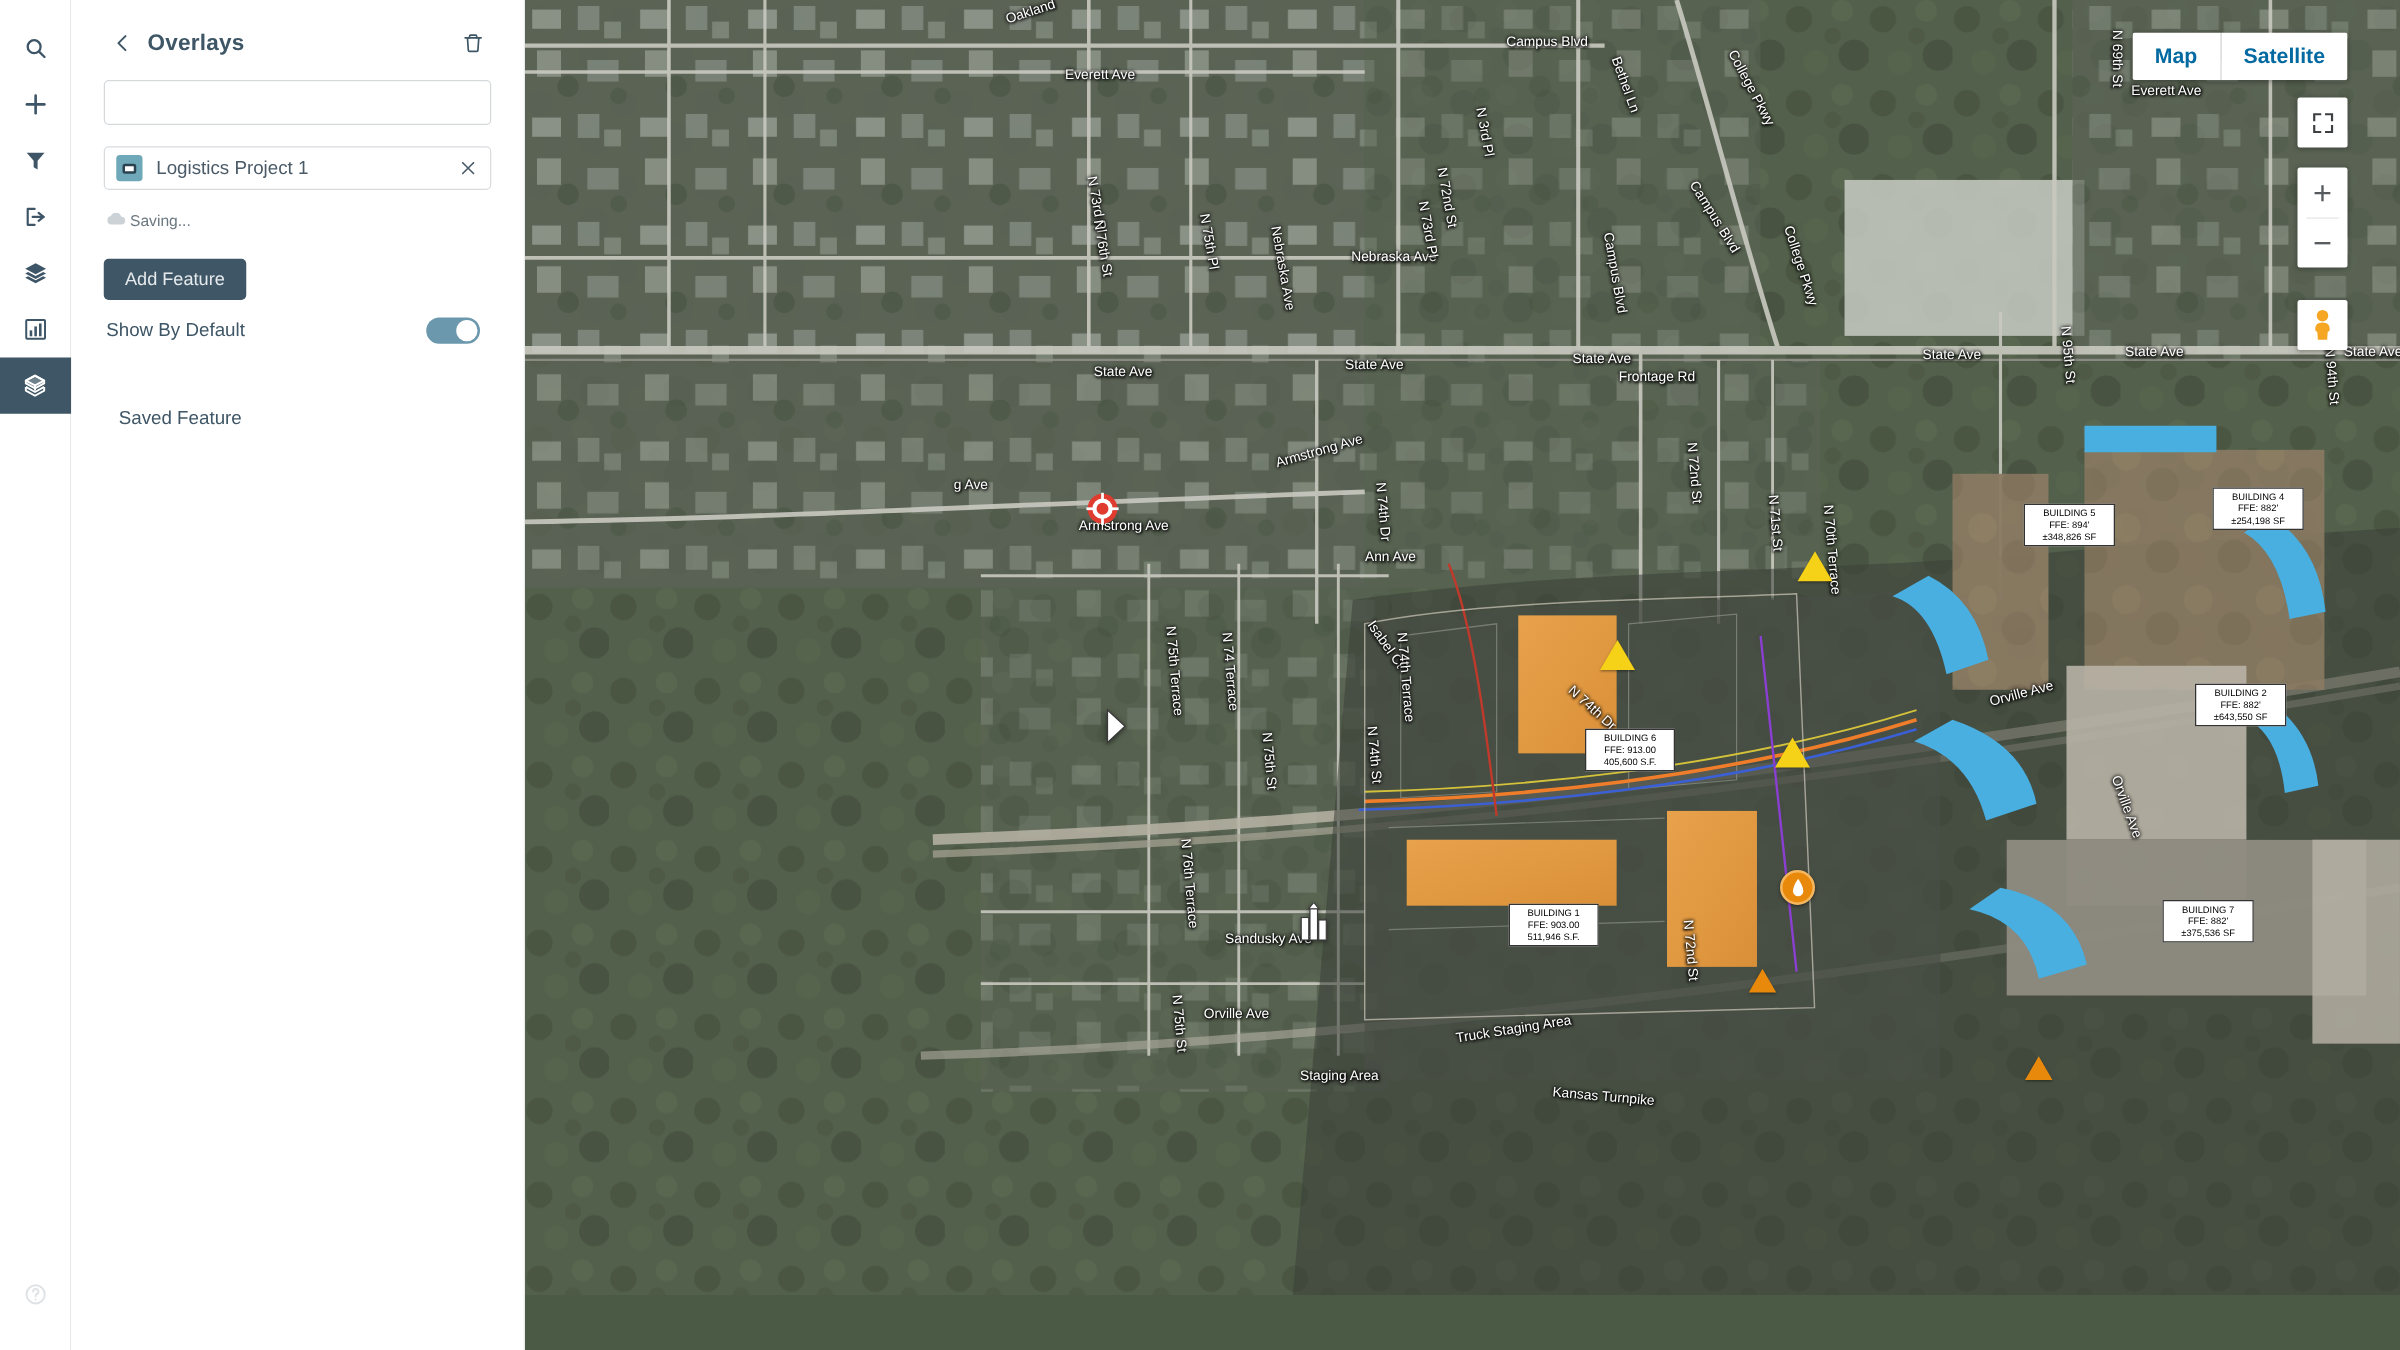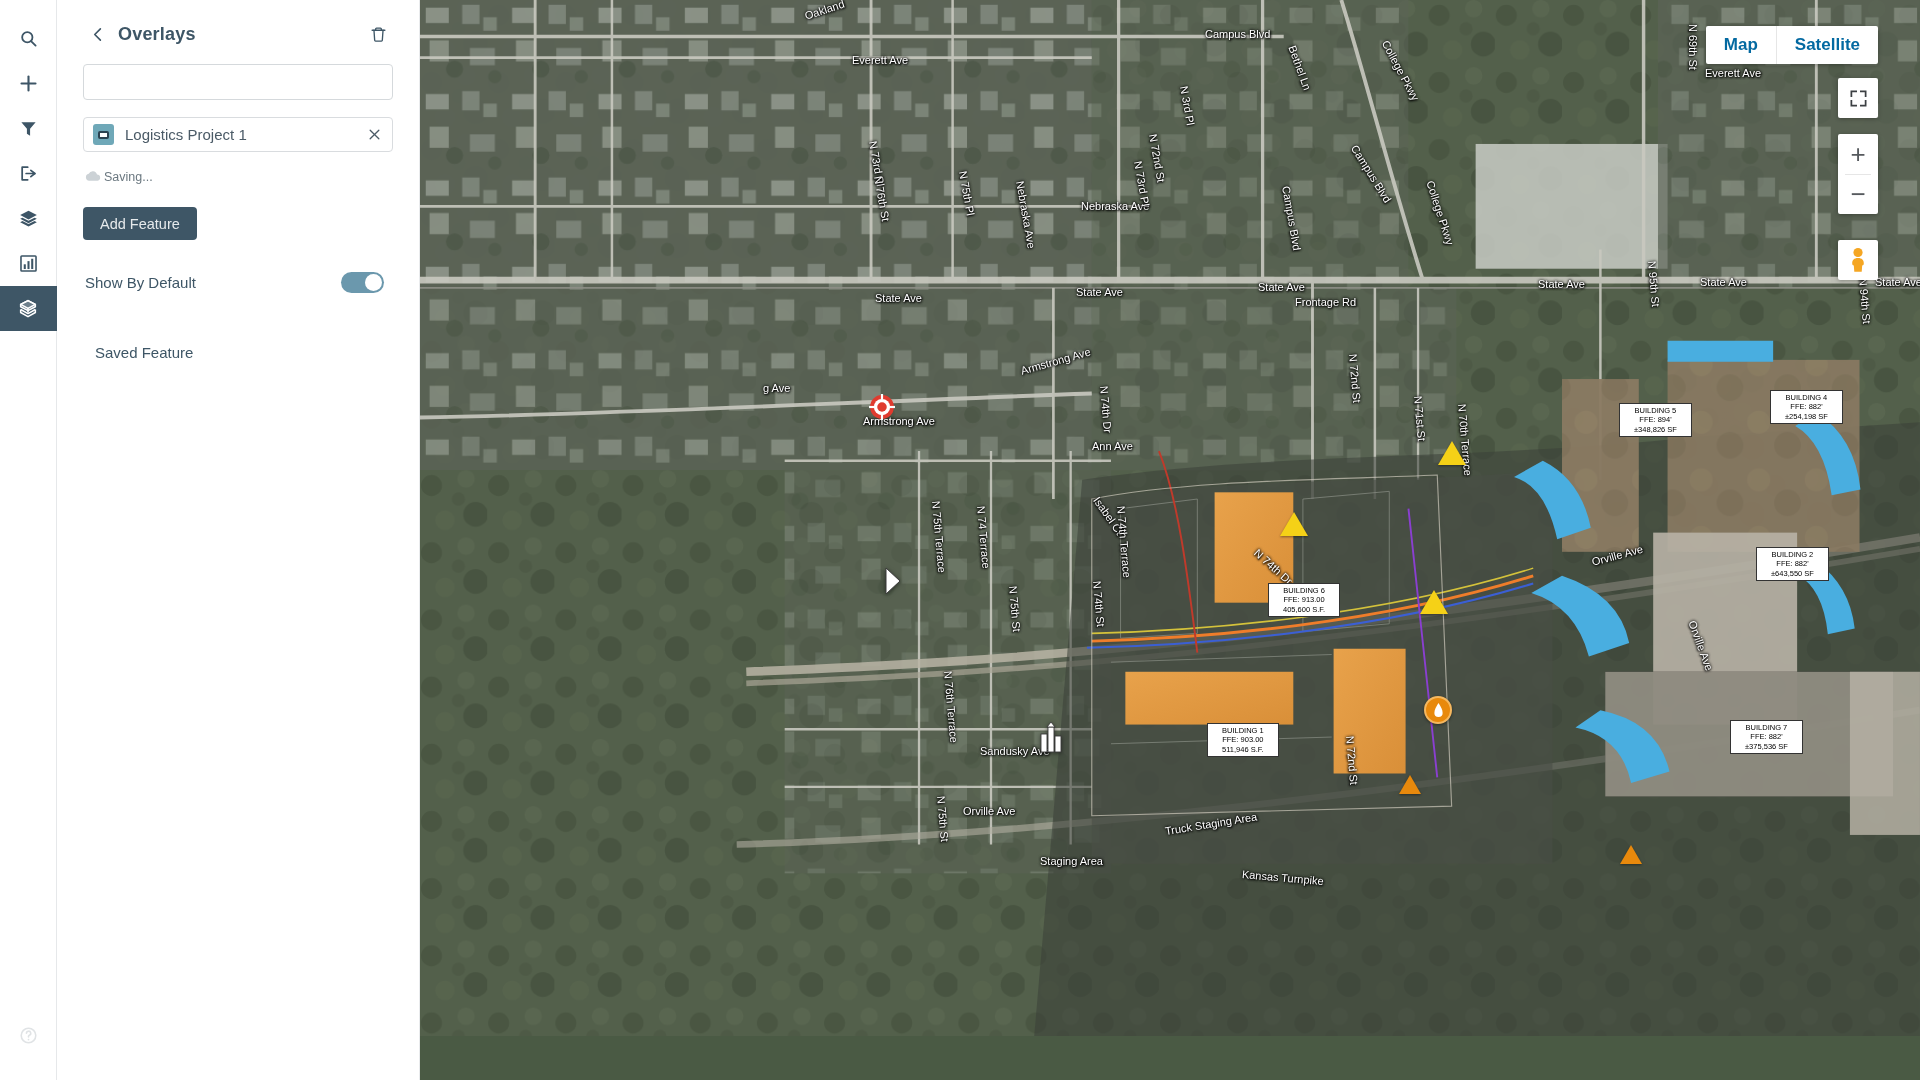--- a/index.html
+++ b/index.html
@@ -105,21 +105,21 @@
   .add-feature-btn {
     margin-top: 21px;
     background: #3e5666; color: #e6eaec;
     border: none; border-radius: 4px;
     height: 33px; padding: 0 17px;
     font-size: 14.5px; font-family: "Liberation Sans", sans-serif;
     cursor: pointer;
     display: block;
   }
   .toggle-row {
-    margin-top: 32px;
+    margin-top: 14px;
     display: flex; align-items: center;
     padding-left: 2px;
   }
   .toggle-label { font-size: 15px; color: #3e5666; }
   .toggle {
     margin-left: auto; margin-right: 9px;
     width: 43px; height: 21px; border-radius: 11px;
     background: #6b98ad; position: relative; cursor: pointer;
   }
   .toggle .knob {

